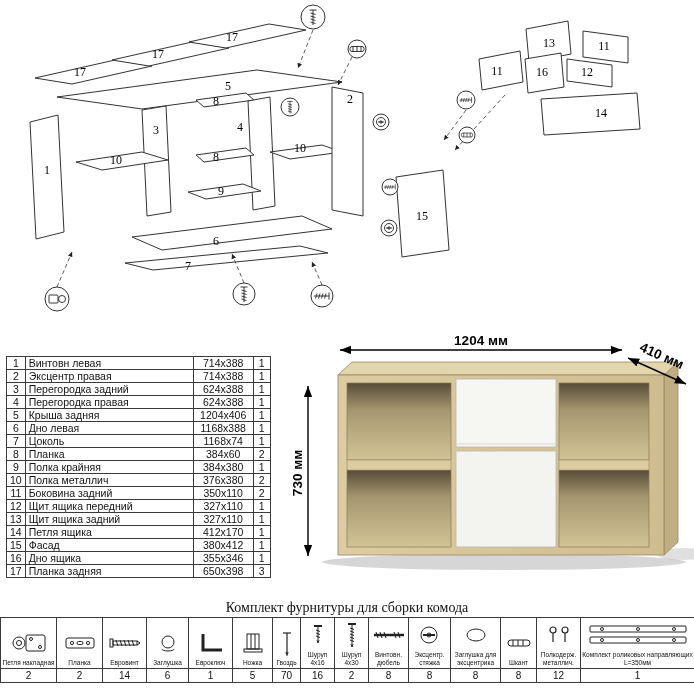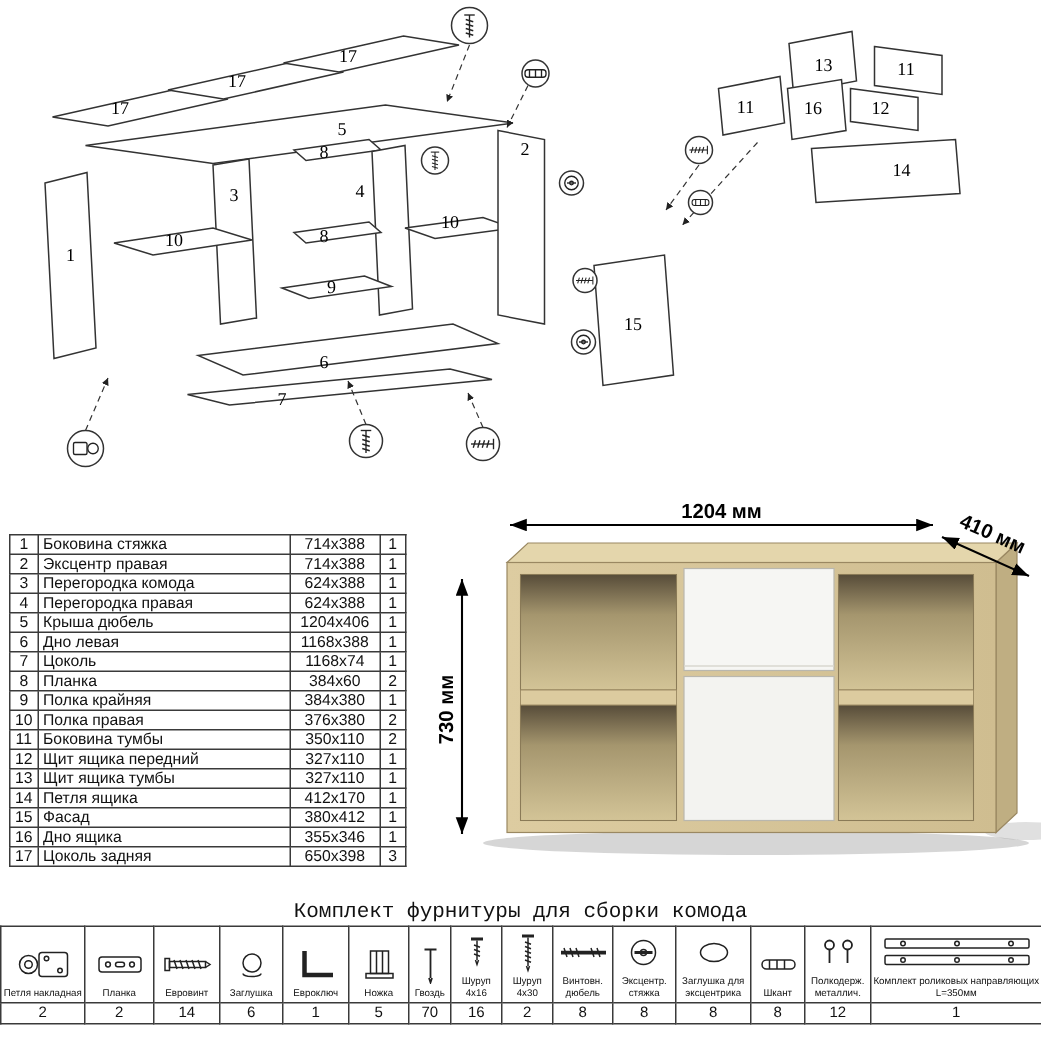--- a/index.html
+++ b/index.html
@@ -6,21 +6,21 @@
   html,body { background:#fff; }
   body { width:694px; height:700px; font-family:"Liberation Sans",sans-serif; color:#111; }
   .page { position:relative; width:694px; height:700px; background:#fff; overflow:hidden; }
   .abs { position:absolute; }
 
   table.parts { border-collapse:collapse; font-size:10.5px; }
   table.parts td { border:1px solid #3a3a3a; padding:0 3px; height:13px; line-height:12px; white-space:nowrap; }
   table.parts td.c { text-align:center; }
 
   .hw-wrap { position:absolute; left:0; top:600px; width:694px; }
-  .hw-title { font-family:Liberation Mono, monospace; font-size:14px; text-align:center; height:16px; }
+  .hw-title { font-family:Liberation Serif, serif; font-size:14px; text-align:center; height:16px; }
   table.hw { border-collapse:collapse; table-layout:fixed; width:694px; margin-top:1px; }
   table.hw td { border:1px solid #3a3a3a; text-align:center; vertical-align:bottom; padding:1px 1px 2px; overflow:hidden; }
   .hw-icon { height:32px; display:flex; align-items:center; justify-content:center; }
   .hw-label { font-size:6.5px; line-height:1.18; word-wrap:break-word; }
   tr.hw-qty td { font-size:10px; height:14px; vertical-align:middle; padding:0; }
   svg text { font-family:"Liberation Serif",serif; }
   svg text.dim { font-family:"Liberation Sans",sans-serif; font-weight:bold; }
 </style>
 </head>
 <body>
@@ -145,45 +145,45 @@
   <table class="parts abs" style="left:6px;top:356px">
     <colgroup>
         <col style="width:17px">
         <col style="width:168px">
         <col style="width:60px">
         <col style="width:17px">
       </colgroup>
     <tbody>
         <tr>
           <td class="c">1</td>
-          <td>Боковина стяжка</td>
+          <td>Винтовн левая</td>
           <td class="c">714x388</td>
           <td class="c">1</td>
         </tr>
     <tr>
           <td class="c">2</td>
           <td>Эксцентр правая</td>
           <td class="c">714x388</td>
           <td class="c">1</td>
         </tr>
     <tr>
           <td class="c">3</td>
-          <td>Перегородка комода</td>
+          <td>Перегородка задний</td>
           <td class="c">624x388</td>
           <td class="c">1</td>
         </tr>
     <tr>
           <td class="c">4</td>
           <td>Перегородка правая</td>
           <td class="c">624x388</td>
           <td class="c">1</td>
         </tr>
     <tr>
           <td class="c">5</td>
-          <td>Крыша дюбель</td>
+          <td>Крыша задняя</td>
           <td class="c">1204x406</td>
           <td class="c">1</td>
         </tr>
     <tr>
           <td class="c">6</td>
           <td>Дно левая</td>
           <td class="c">1168x388</td>
           <td class="c">1</td>
         </tr>
     <tr>
@@ -199,39 +199,39 @@
           <td class="c">2</td>
         </tr>
     <tr>
           <td class="c">9</td>
           <td>Полка крайняя</td>
           <td class="c">384x380</td>
           <td class="c">1</td>
         </tr>
     <tr>
           <td class="c">10</td>
-          <td>Полка правая</td>
+          <td>Полка металлич</td>
           <td class="c">376x380</td>
           <td class="c">2</td>
         </tr>
     <tr>
           <td class="c">11</td>
-          <td>Боковина тумбы</td>
+          <td>Боковина задний</td>
           <td class="c">350x110</td>
           <td class="c">2</td>
         </tr>
     <tr>
           <td class="c">12</td>
           <td>Щит ящика передний</td>
           <td class="c">327x110</td>
           <td class="c">1</td>
         </tr>
     <tr>
           <td class="c">13</td>
-          <td>Щит ящика тумбы</td>
+          <td>Щит ящика задний</td>
           <td class="c">327x110</td>
           <td class="c">1</td>
         </tr>
     <tr>
           <td class="c">14</td>
           <td>Петля ящика</td>
           <td class="c">412x170</td>
           <td class="c">1</td>
         </tr>
     <tr>
@@ -241,21 +241,21 @@
           <td class="c">1</td>
         </tr>
     <tr>
           <td class="c">16</td>
           <td>Дно ящика</td>
           <td class="c">355x346</td>
           <td class="c">1</td>
         </tr>
     <tr>
           <td class="c">17</td>
-          <td>Цоколь задняя</td>
+          <td>Планка задняя</td>
           <td class="c">650x398</td>
           <td class="c">3</td>
         </tr>
   </tbody>
     </table>
 
   <svg class="abs" style="left:292px;top:334px" width="402" height="264" viewBox="0 0 402 264">
     <defs>
       <marker id="pa" markerWidth="10" markerHeight="8" refX="8" refY="3" orient="auto-start-reverse">
         <path d="M0,0 L8,3 L0,6 z" fill="#000"></path>

